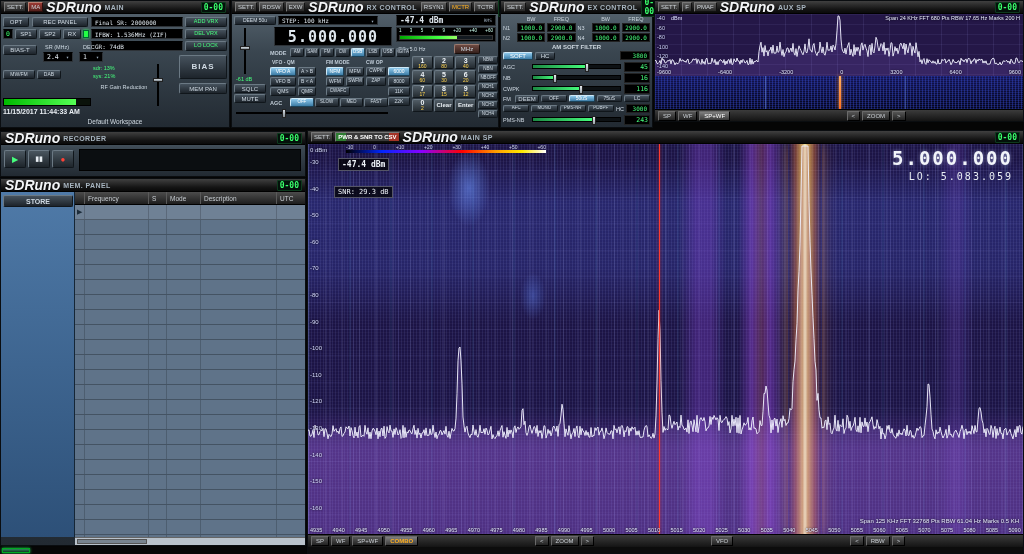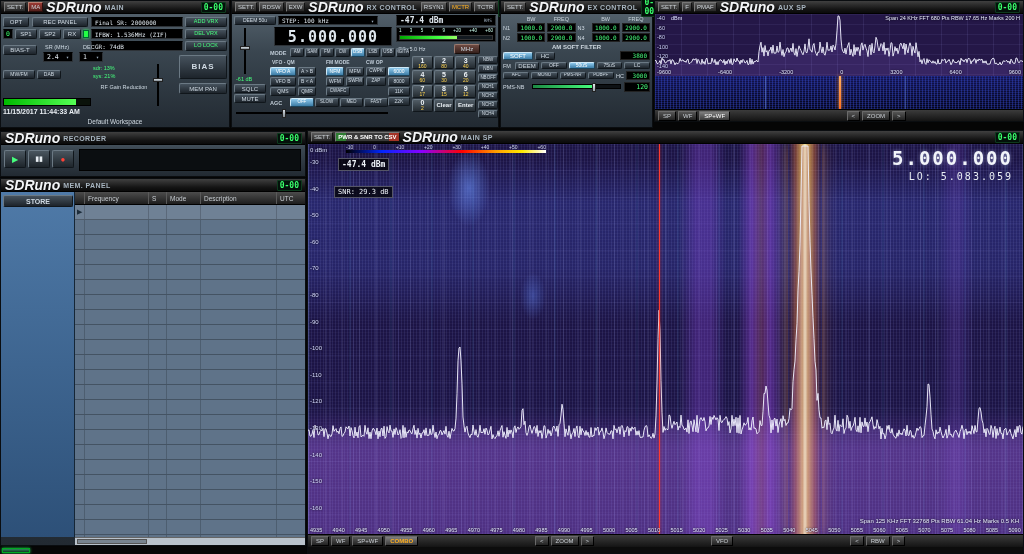--- a/index.html
+++ b/index.html
@@ -335,20 +335,46 @@
             <div class="exlcd">2900.0</div>
           </div>
         </div>
       <div class="exsec">AM SOFT FILTER</div>
       <div class="exrow">
         <div class="fbtn active" style="flex:0 0 30px">SOFT</div>
         <div class="fbtn" style="flex:0 0 20px">HC</div>
         <div class="grow"></div>
         <div class="exlcd" style="flex:0 0 30px">3800</div>
       </div>
+      <div id="ex-sliders">
+          <div class="exsl">
+            <div class="lab">AGC</div>
+            <div class="tr2">
+              <div class="fill" style="width: 62%;"></div>
+              <div class="th2" style="left: calc(62% - 2px);"></div>
+            </div>
+            <div class="val">45</div>
+          </div>
+          <div class="exsl">
+            <div class="lab">NB</div>
+            <div class="tr2">
+              <div class="fill" style="width: 25%;"></div>
+              <div class="th2" style="left: calc(25% - 2px);"></div>
+            </div>
+            <div class="val">16</div>
+          </div>
+          <div class="exsl">
+            <div class="lab">CWPK</div>
+            <div class="tr2">
+              <div class="fill" style="width: 55%;"></div>
+              <div class="th2" style="left: calc(55% - 2px);"></div>
+            </div>
+            <div class="val">116</div>
+          </div>
+        </div>
       <div class="exrow">
         <div class="exid" style="flex:0 0 10px">FM</div>
         <div class="fbtn" style="flex:0 0 24px">DEEM</div>
         <div id="ex-deemopts" style="display:flex;gap:2px;flex:1">
             <div class="fbtn" style="font-size: 5px;">OFF</div>
             <div class="fbtn active" style="font-size: 5px;">50uS</div>
             <div class="fbtn" style="font-size: 5px;">75uS</div>
             <div class="fbtn" style="font-size: 5px;">LC</div>
           </div>
       </div>
@@ -362,21 +388,21 @@
         <div class="exid" style="flex:0 0 8px">HC</div>
         <div class="exlcd" style="flex:0 0 24px">3000</div>
       </div>
       <div id="ex-sliders2">
           <div class="exsl">
             <div class="lab">PMS-NB</div>
             <div class="tr2">
               <div class="fill" style="width: 70%;"></div>
               <div class="th2" style="left: calc(70% - 2px);"></div>
             </div>
-            <div class="val">120</div>
+            <div class="val">243</div>
           </div>
         </div>
     </div>
   </div>
 
   <div class="panel" id="panel-aux" style="left:654px;top:0;width:370px;height:122px;background:#101318">
     <div class="tb">
       <span class="tbtn">SETT.</span>
       <span class="tbtn">F</span>
       <span class="tbtn">PMAF</span>

